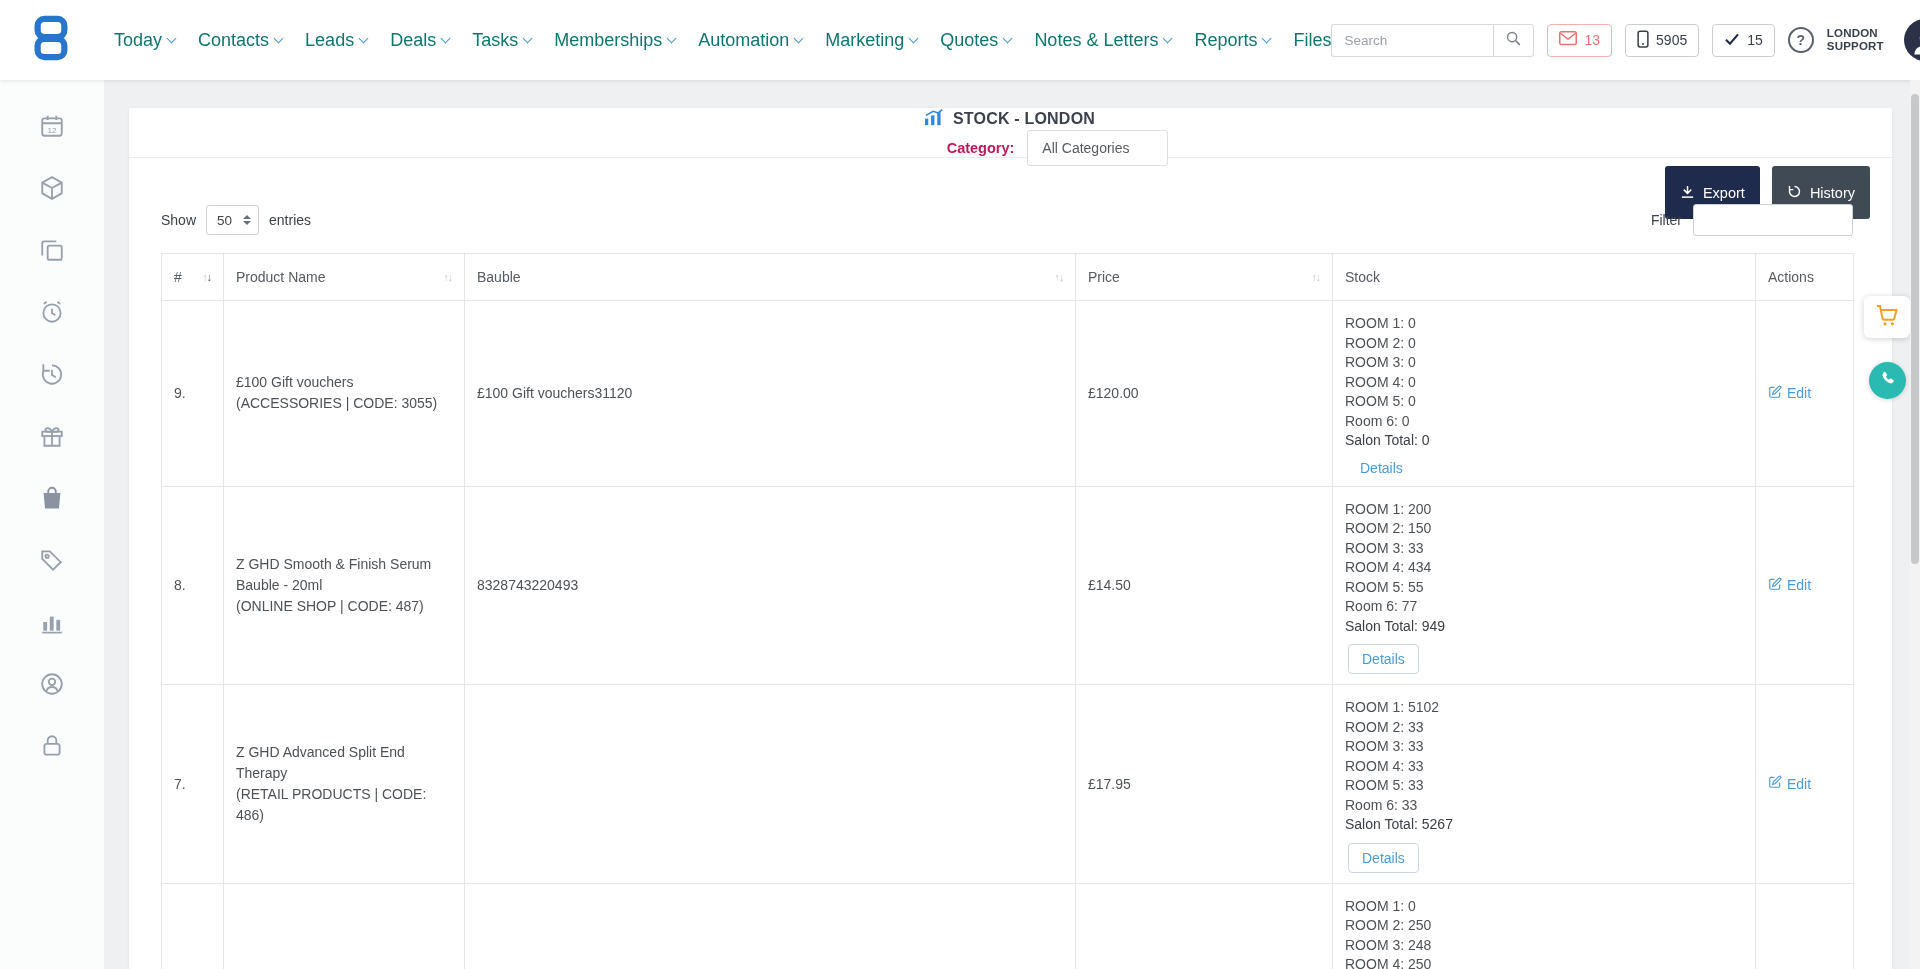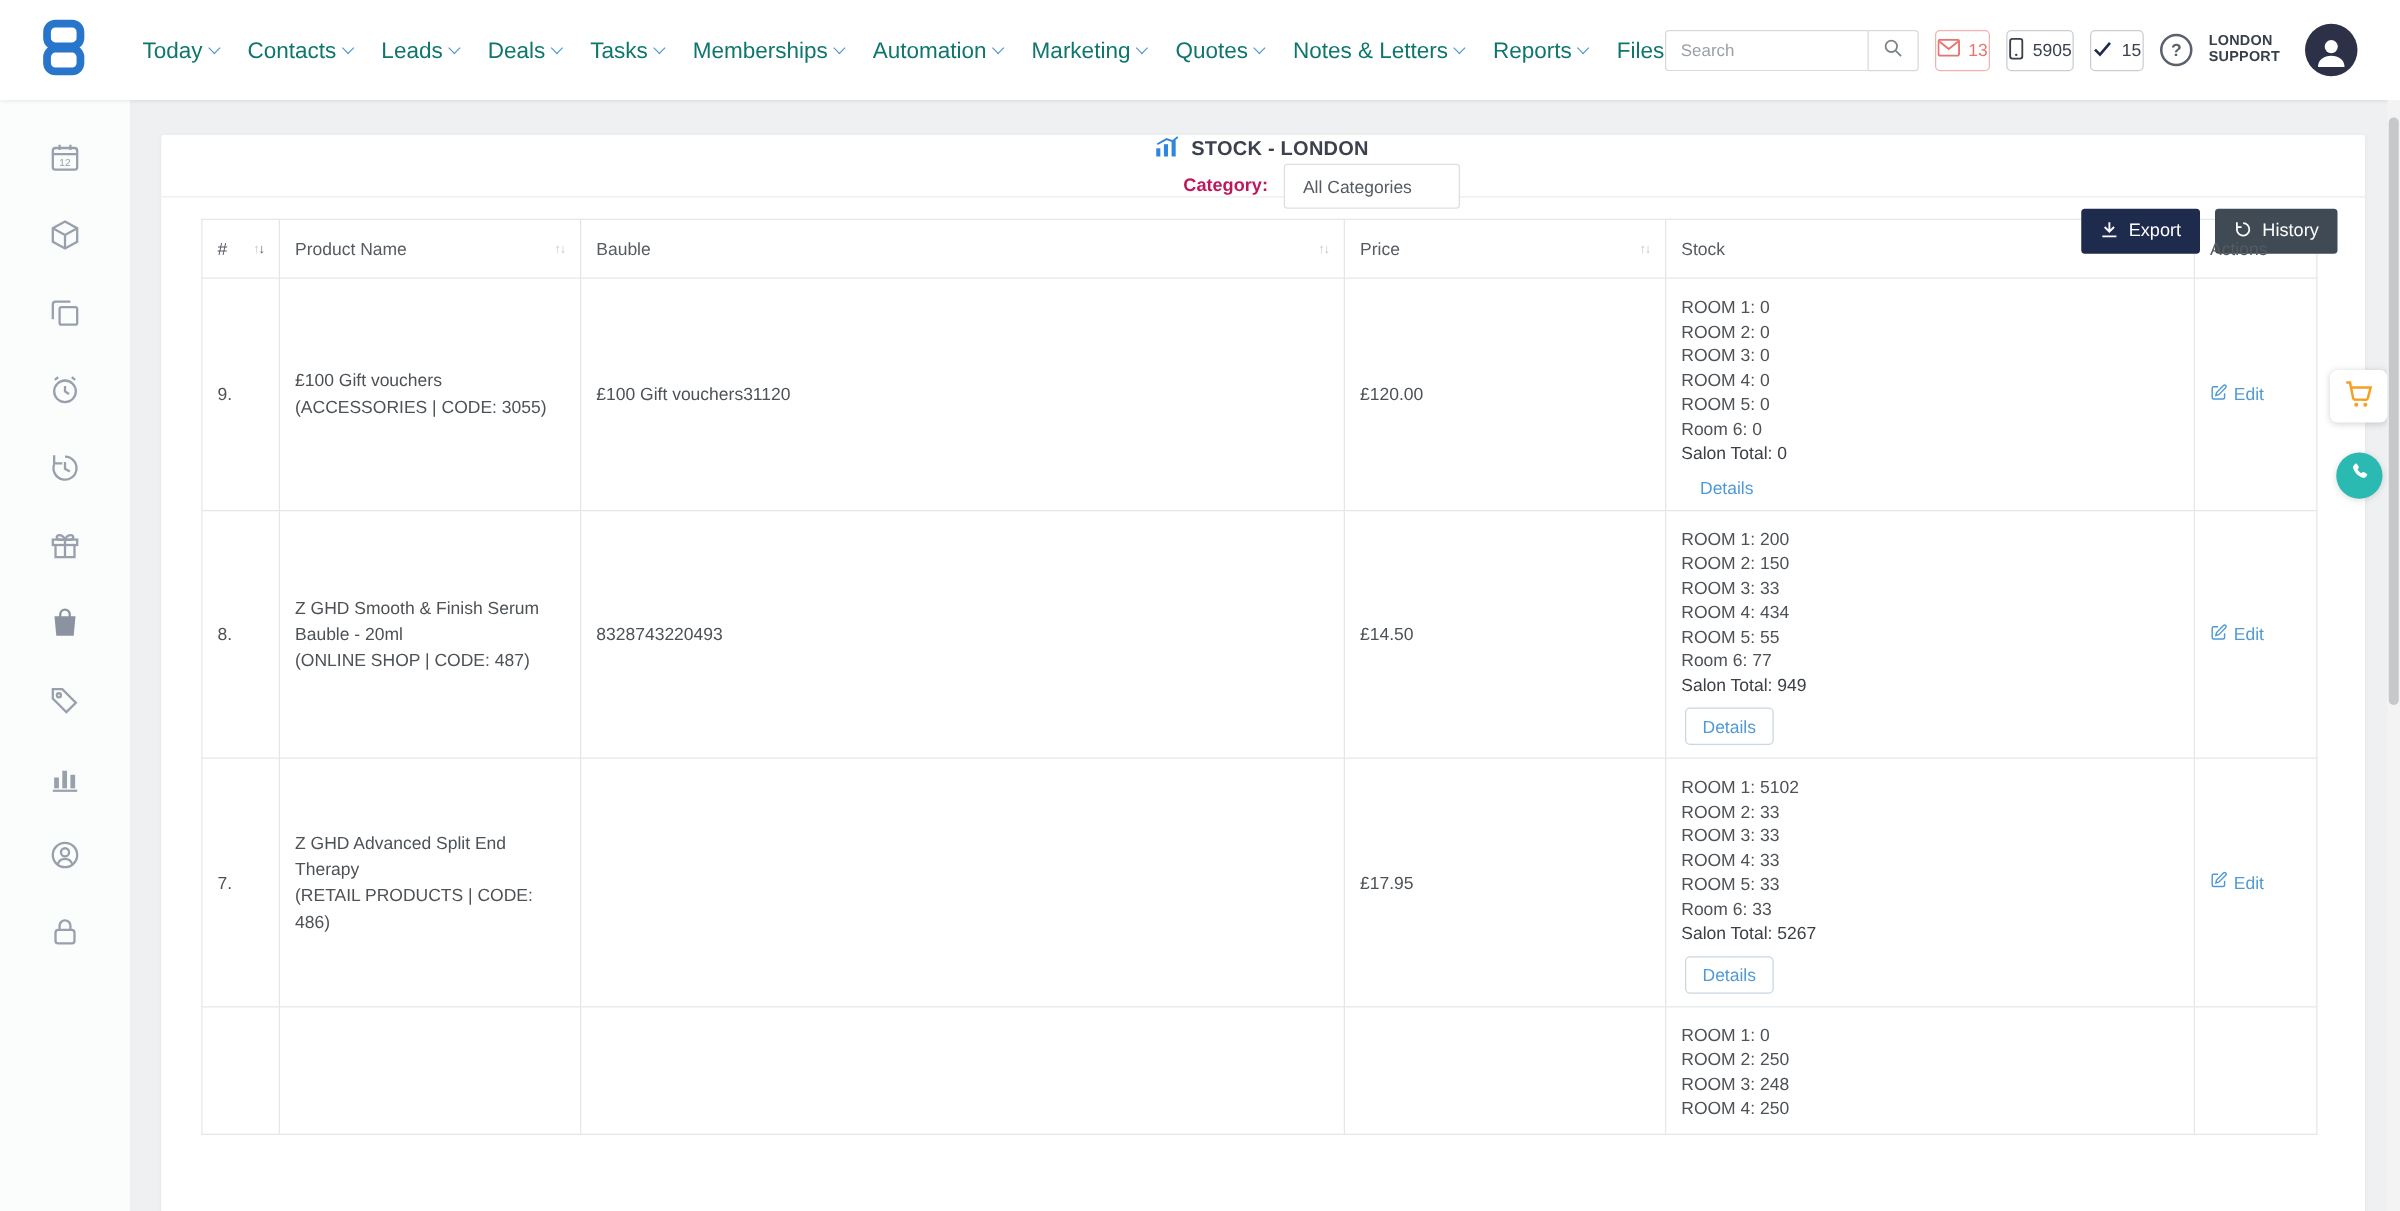--- a/index.html
+++ b/index.html
@@ -10,40 +10,40 @@
 .topbar{position:absolute;top:0;left:0;width:100%;height:80px;background:#fff;box-shadow:0 1px 4px rgba(0,0,0,.10);display:flex;align-items:center;padding:0 34px 0 30px;z-index:30;}
 .logo{display:flex;align-items:center;cursor:pointer;}
 .nav{display:flex;align-items:center;gap:23px;margin-left:42px;}
 .nav-item{display:flex;align-items:center;gap:6px;color:#0f766e;font-size:18px;cursor:pointer;white-space:nowrap;}
 .chev{width:7px;height:7px;border-right:1.6px solid #4f9ad5;border-bottom:1.6px solid #4f9ad5;transform:rotate(45deg);margin-top:-4px;}
 .top-right{margin-left:auto;display:flex;align-items:center;gap:13px;}
 .search{display:flex;}
 .search input{width:162px;height:33px;border:1px solid #d7dadd;border-right:none;border-radius:3px 0 0 3px;padding:0 12px;font-size:13.5px;color:#c2410c;outline:none;font-family:inherit;}
 .search input::placeholder{color:#9aa0a6;}
 .search button{width:41px;height:33px;border:1px solid #d7dadd;background:#fff;border-radius:0 3px 3px 0;display:flex;align-items:center;justify-content:center;cursor:pointer;}
-.badge{height:33px;border:1px solid #c9ced3;border-radius:4px;display:flex;align-items:center;gap:7px;padding:0 1px;font-size:14px;color:#39404d;background:#fff;cursor:pointer;white-space:nowrap;}
+.badge{height:33px;border:1px solid #c9ced3;border-radius:4px;display:flex;align-items:center;gap:7px;padding:0 11px;font-size:14px;color:#39404d;background:#fff;cursor:pointer;white-space:nowrap;}
 .badge.mail{border-color:#f0b1b1;color:#e4766f;}
 .help{width:26px;height:26px;border:2px solid #5a616d;border-radius:50%;display:flex;align-items:center;justify-content:center;font-size:14px;font-weight:bold;color:#5a616d;cursor:pointer;flex:none;}
 .user-name{font-size:11.5px;font-weight:bold;color:#39404d;line-height:13px;width:64px;letter-spacing:.2px;}
 .avatar{width:42px;height:42px;border-radius:50%;background:#2d3148;display:flex;align-items:flex-end;justify-content:center;overflow:hidden;cursor:pointer;flex:none;}
 
 
 .sidebar{position:absolute;top:80px;left:0;bottom:0;width:104px;background:#fbfcfc;display:flex;flex-direction:column;align-items:center;padding-top:34px;gap:34px;z-index:20;}
 .side-icon{width:28px;height:28px;display:flex;align-items:center;justify-content:center;cursor:pointer;}
 
 
 .main{position:absolute;top:80px;left:104px;right:0;bottom:0;padding:28px 28px 0 25px;}
 .panel{background:#fff;border-radius:2px;box-shadow:0 1px 4px rgba(0,0,0,.05);height:1200px;}
 .panel-head{height:50px;display:flex;align-items:center;padding:0 22px 0 20px;border-bottom:1px solid #ececee;flex-direction:column;}
 .title{display:flex;align-items:center;gap:9px;font-size:16px;font-weight:bold;color:#3c414d;letter-spacing:.2px;}
 .cat-group{display:flex;align-items:center;gap:13px;margin-left:96px;}
 .cat-label{font-size:14.5px;color:#be185d;font-weight:bold;}
 .select{height:36px;min-width:141px;border:1px solid #dcdfe2;border-radius:3px;background:#fff;display:flex;align-items:center;padding:0 14px;font-size:14px;color:#555b61;cursor:pointer;}
 .head-actions{margin-left:auto;display:flex;gap:12px;}
-.btn{height:36px;border:none;border-radius:3px;display:flex;align-items:center;gap:8px;padding:0 15px;font-size:14.5px;color:#fff;cursor:pointer;font-family:inherit;}
+.btn{height:53px;border:none;border-radius:3px;display:flex;align-items:center;gap:8px;padding:0 15px;font-size:14.5px;color:#fff;cursor:pointer;font-family:inherit;}
 .btn.export{background:#1f2b4d;}
 .btn.history{background:#3f4a54;}
 
 
 .controls{display:flex;align-items:center;padding:46px 39px 0 32px;}
 .show-group{display:flex;align-items:center;gap:10px;font-size:14px;color:#3c414d;}
 .mini-select{height:30px;width:53px;border:1px solid #ccd1d5;border-radius:3px;display:flex;align-items:center;justify-content:space-between;padding:0 7px 0 10px;font-size:13.5px;color:#444;cursor:pointer;background:#fff;}
 .carets{display:flex;flex-direction:column;gap:2px;}
 .caret-up{width:0;height:0;border-left:4px solid transparent;border-right:4px solid transparent;border-bottom:4px solid #6a7077;}
 .caret-down{width:0;height:0;border-left:4px solid transparent;border-right:4px solid transparent;border-top:4px solid #6a7077;}
@@ -328,20 +328,37 @@
             <svg viewBox="0 0 24 24" width="15" height="15" fill="none" stroke="#fff" stroke-width="2.3">
                 <path d="M12 4a8 8 0 1 1-7.6 5.4"></path>
                 <path d="M4 3v6h6"></path>
               </svg>
           </span>
           <span>History</span>
         </button>
       </div>
     </div>
 
+    <div class="controls">
+      <div class="show-group">
+        <span>Show</span>
+        <div class="mini-select">
+          <span>50</span>
+          <span class="carets">
+              <span class="caret-up"></span>
+              <span class="caret-down"></span>
+            </span>
+        </div>
+        <span>entries</span>
+      </div>
+      <div class="filter-group">
+        <span>Filter</span>
+        <input type="text" style="">
+      </div>
+    </div>
 
     <div class="table-wrap">
       <table>
         <colgroup>
           <col style="width:62px">
             <col style="width:241px">
             <col style="width:611px">
             <col style="width:257px">
             <col style="width:423px">
             <col style="width:98px">

